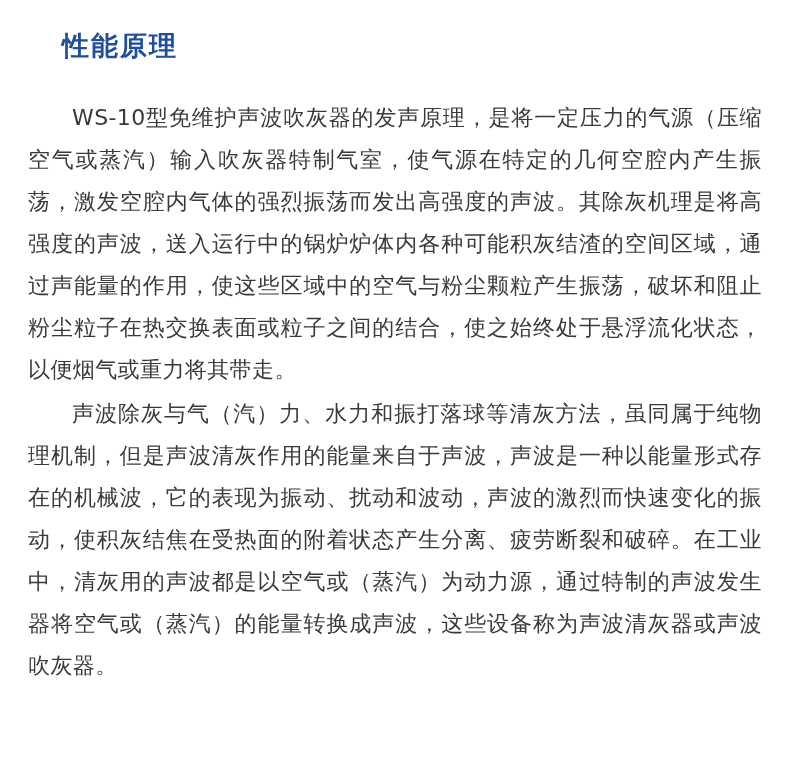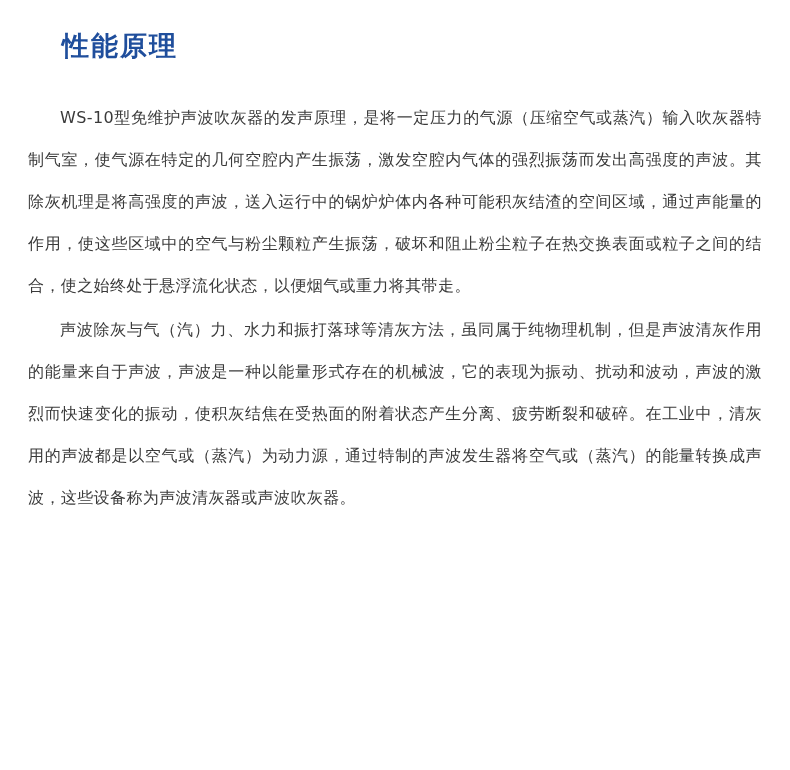--- a/index.html
+++ b/index.html
@@ -30,21 +30,21 @@
     font-weight: bold;
     letter-spacing: 2px;
     color: #1f4e9c;
     line-height: 1.2;
   }
   .body-text {
     padding: 10px 28px 0 28px;
   }
   p.para {
     margin: 0 0 2px 0;
-    font-size: 16px;
+    font-size: 22px;
     line-height: 42px;
     text-align: justify;
     text-justify: inter-ideograph;
     text-indent: 2em;
     color: #3a3a3a;
     letter-spacing: 0.4px;
   }
   p.para:last-child {
     margin-bottom: 0;
   }

